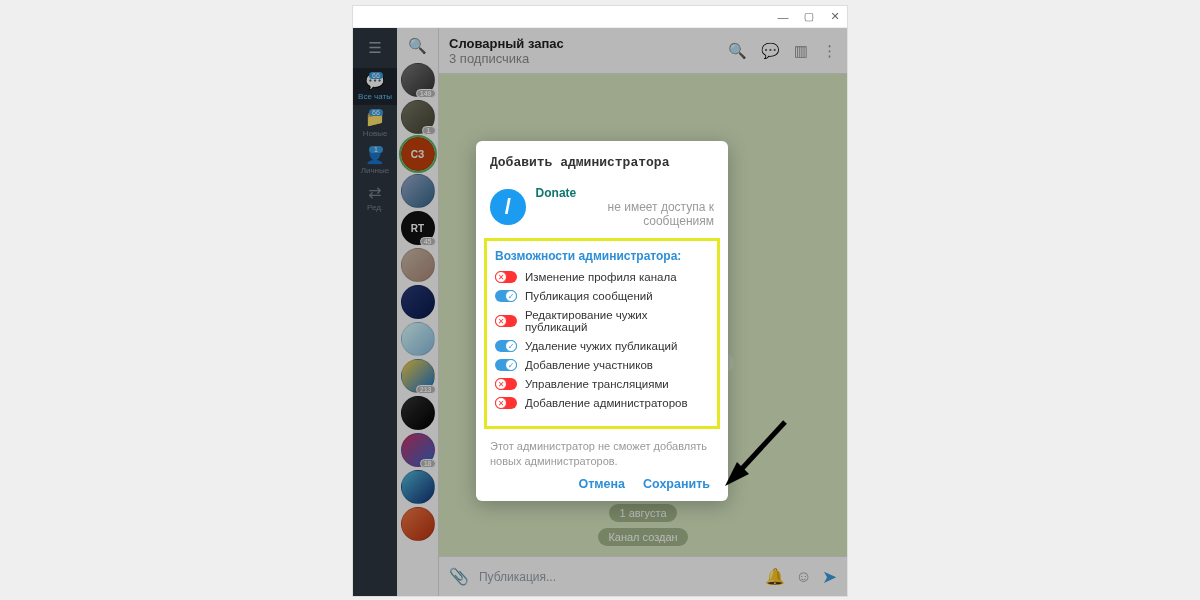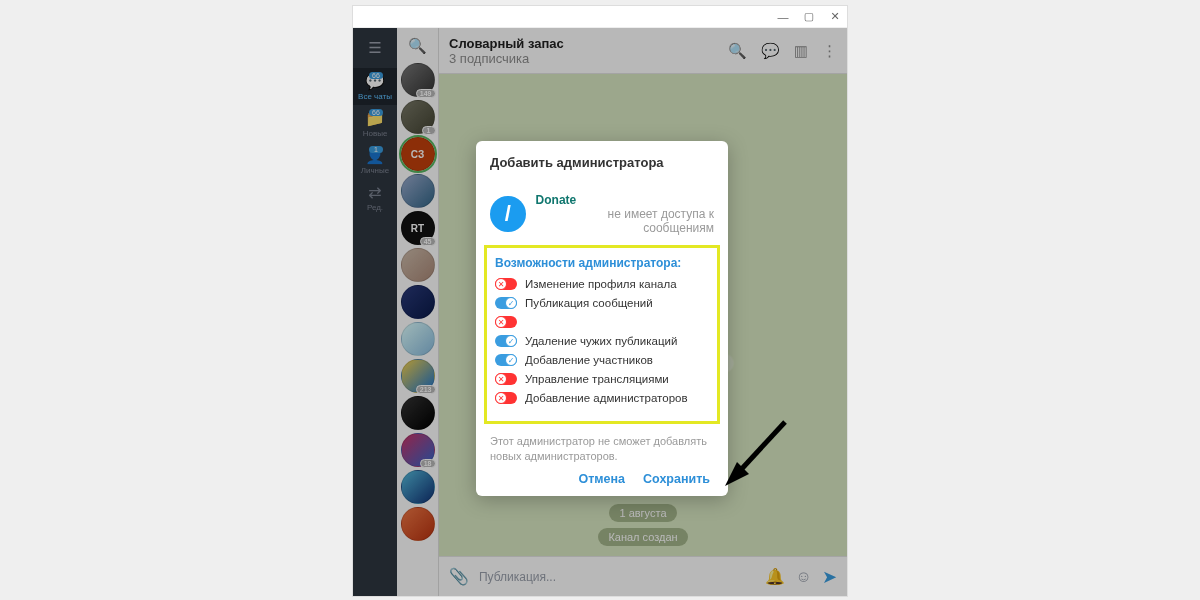--- a/index.html
+++ b/index.html
@@ -205,21 +205,21 @@
     top: 113px;
     width: 252px;
     background: #fff;
     border-radius: 6px;
     z-index: 10;
     box-shadow: 0 4px 20px rgba(0,0,0,.25);
     padding: 14px 14px 10px;
     font-size: 12px;
     color: #333;
   }
-  .modal h3 { font-size: 13px; font-weight: 600; margin-bottom: 23px; }
+  .modal h3 { font-size: 13px; font-weight: 600; margin-bottom: 16px; font-family: Liberation Mono, monospace; }
   .modal .user-row { display: flex; align-items: center; gap: 10px; margin-bottom: 10px; }
   .modal .user-av {
     width: 36px; height: 36px;
     border-radius: 50%;
     display: flex; align-items: center; justify-content: center;
   }
   .modal .user-meta .u1 { font-size: 12px; font-weight: 600; color: #0f766e; }
   .modal .user-meta .u2 { font-size: 12px; color: #9a9a9a; text-align: right; }
 
   .perm-box {
@@ -369,20 +369,21 @@
             <div class="perm-row">
               <div class="toggle on">
                 <div class="knob">✓</div>
               </div>
               <span>Публикация сообщений</span>
             </div>
             <div class="perm-row">
               <div class="toggle off">
                 <div class="knob">✕</div>
               </div>
+              <span>Редактирование чужих публикаций</span>
             </div>
             <div class="perm-row">
               <div class="toggle on">
                 <div class="knob">✓</div>
               </div>
               <span>Удаление чужих публикаций</span>
             </div>
             <div class="perm-row">
               <div class="toggle on">
                 <div class="knob">✓</div>

